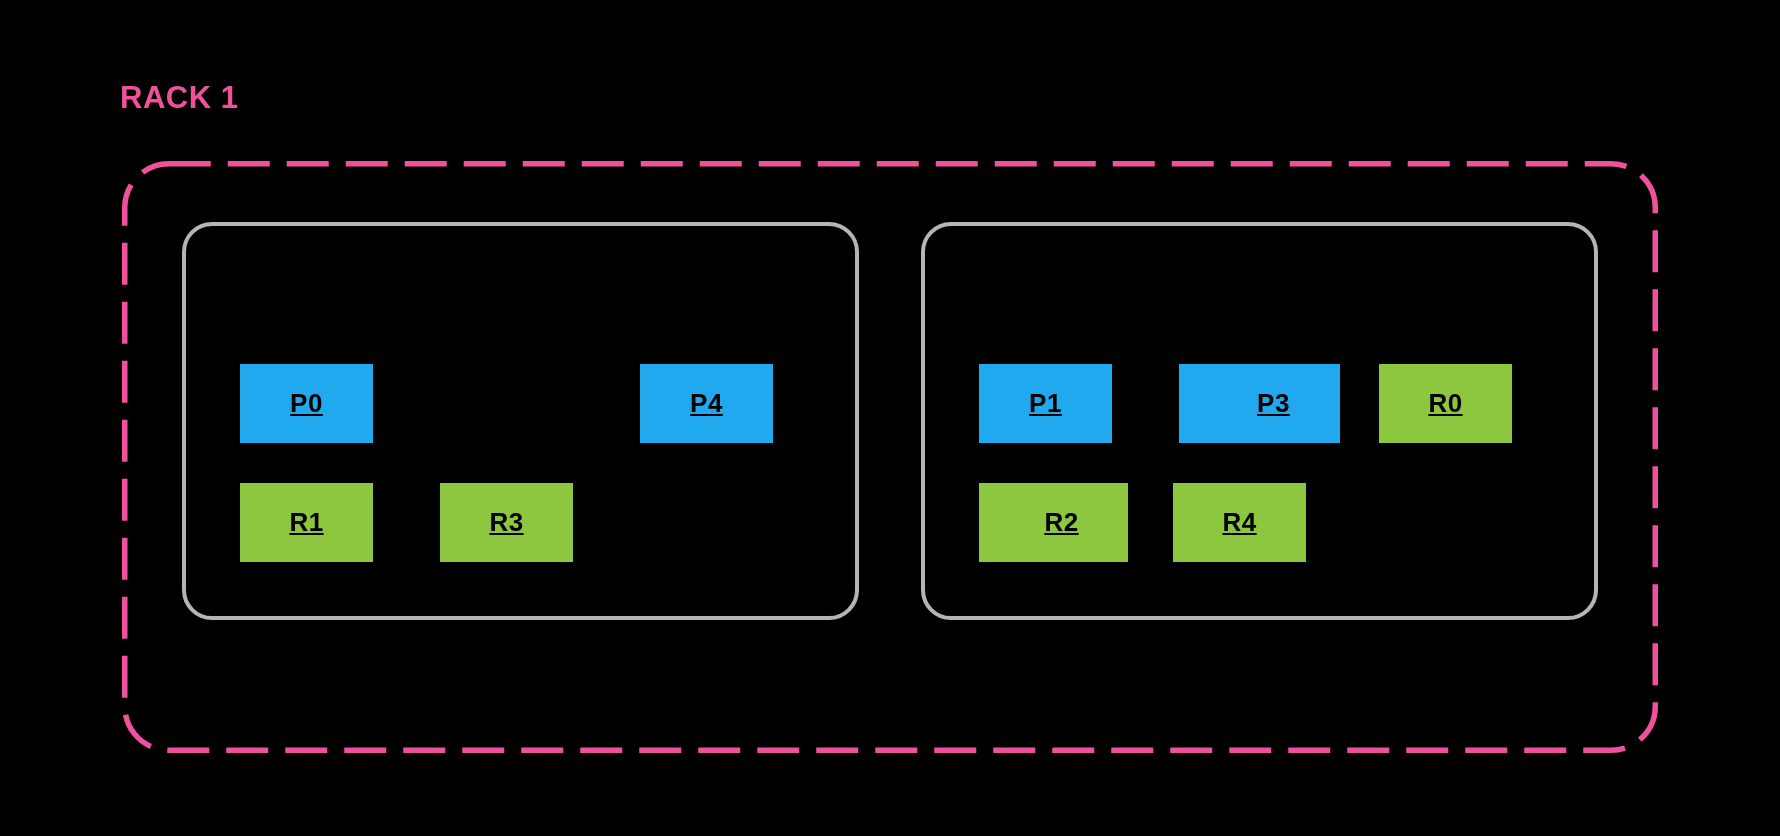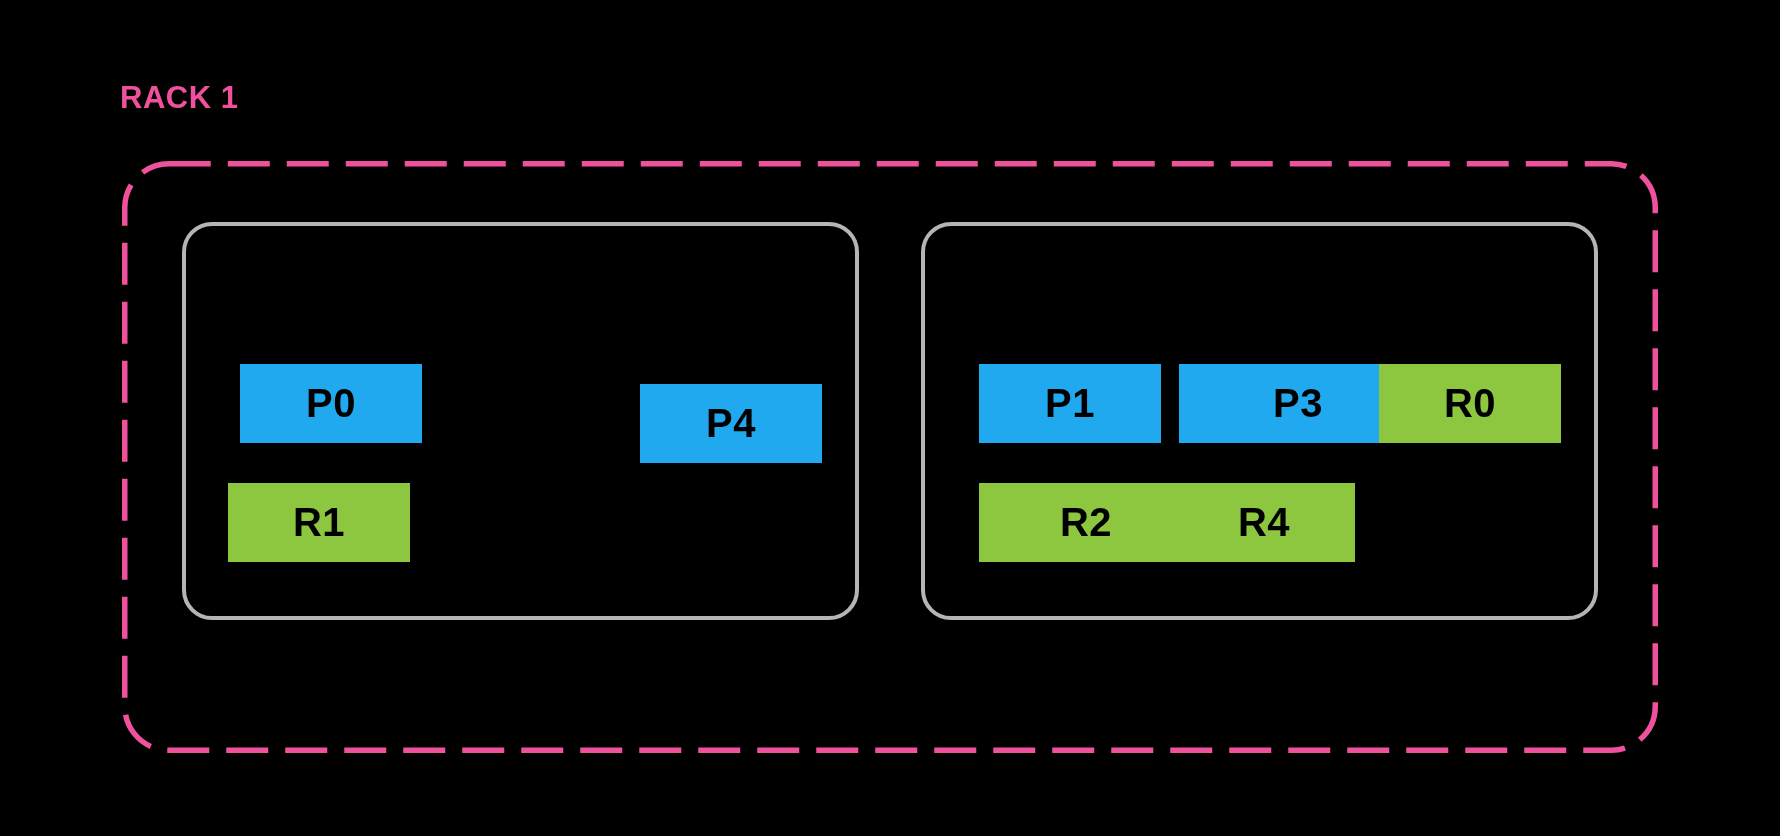--- a/index.html
+++ b/index.html
@@ -47,48 +47,50 @@
     height: 398px;
     box-sizing: border-box;
     border: 4px solid var(--gray, #B5B5B5);
     border-radius: 30px;
     background: transparent;
   }
   .node-left  { left: 182px; }
   .node-right { left: 921px; }
   .box {
     position: absolute;
-    width: 182px;
+    width: 133px;
     height: 79px;
     display: flex;
     align-items: center;
     justify-content: center;
-    font-size: 40px;
+    font-size: 26px;
     font-weight: 700;
     color: var(--boxtext, #000000);
     letter-spacing: 0.5px;
+    text-decoration: underline;
   }
   .box.primary { background: var(--blue, #21A9F0); }
   .box.replica { background: var(--green, #8DC63F); }
 </style>
 </head>
 <body>
 
 <div class="canvas">
 
   <div class="rack-label">RACK 1</div>
 
   <svg class="rack-border-svg" width="1780" height="836" viewBox="0 0 1780 836" xmlns="http://www.w3.org/2000/svg">
     <rect x="124.75" y="163.75" width="1530.5" height="586.5" rx="44"></rect>
   </svg>
 
   <div class="node node-left">
       <div class="box primary" style="left: 54px; top: 138px;">P0</div>
-      <div class="box primary" style="left: 454px; top: 138px; margin-top: 20px;">P4</div>
-      <div class="box replica" style="left: 42px; top: 257px;">R1</div>
+      <div class="box primary" style="left: 454px; top: 138px;">P4</div>
+      <div class="box replica" style="left: 54px; top: 257px;">R1</div>
+      <div class="box replica" style="left: 254px; top: 257px;">R3</div>
     </div>
 
   <div class="node node-right">
       <div class="box primary" style="left: 54px; top: 138px;">P1</div>
       <div class="box primary" style="left: 254px; top: 138px; padding-left: 28px;">P3</div>
       <div class="box replica" style="left: 454px; top: 138px;">R0</div>
       <div class="box replica" style="left: 54px; top: 257px; padding-left: 16px;">R2</div>
       <div class="box replica" style="left: 248px; top: 257px;">R4</div>
     </div>
 

